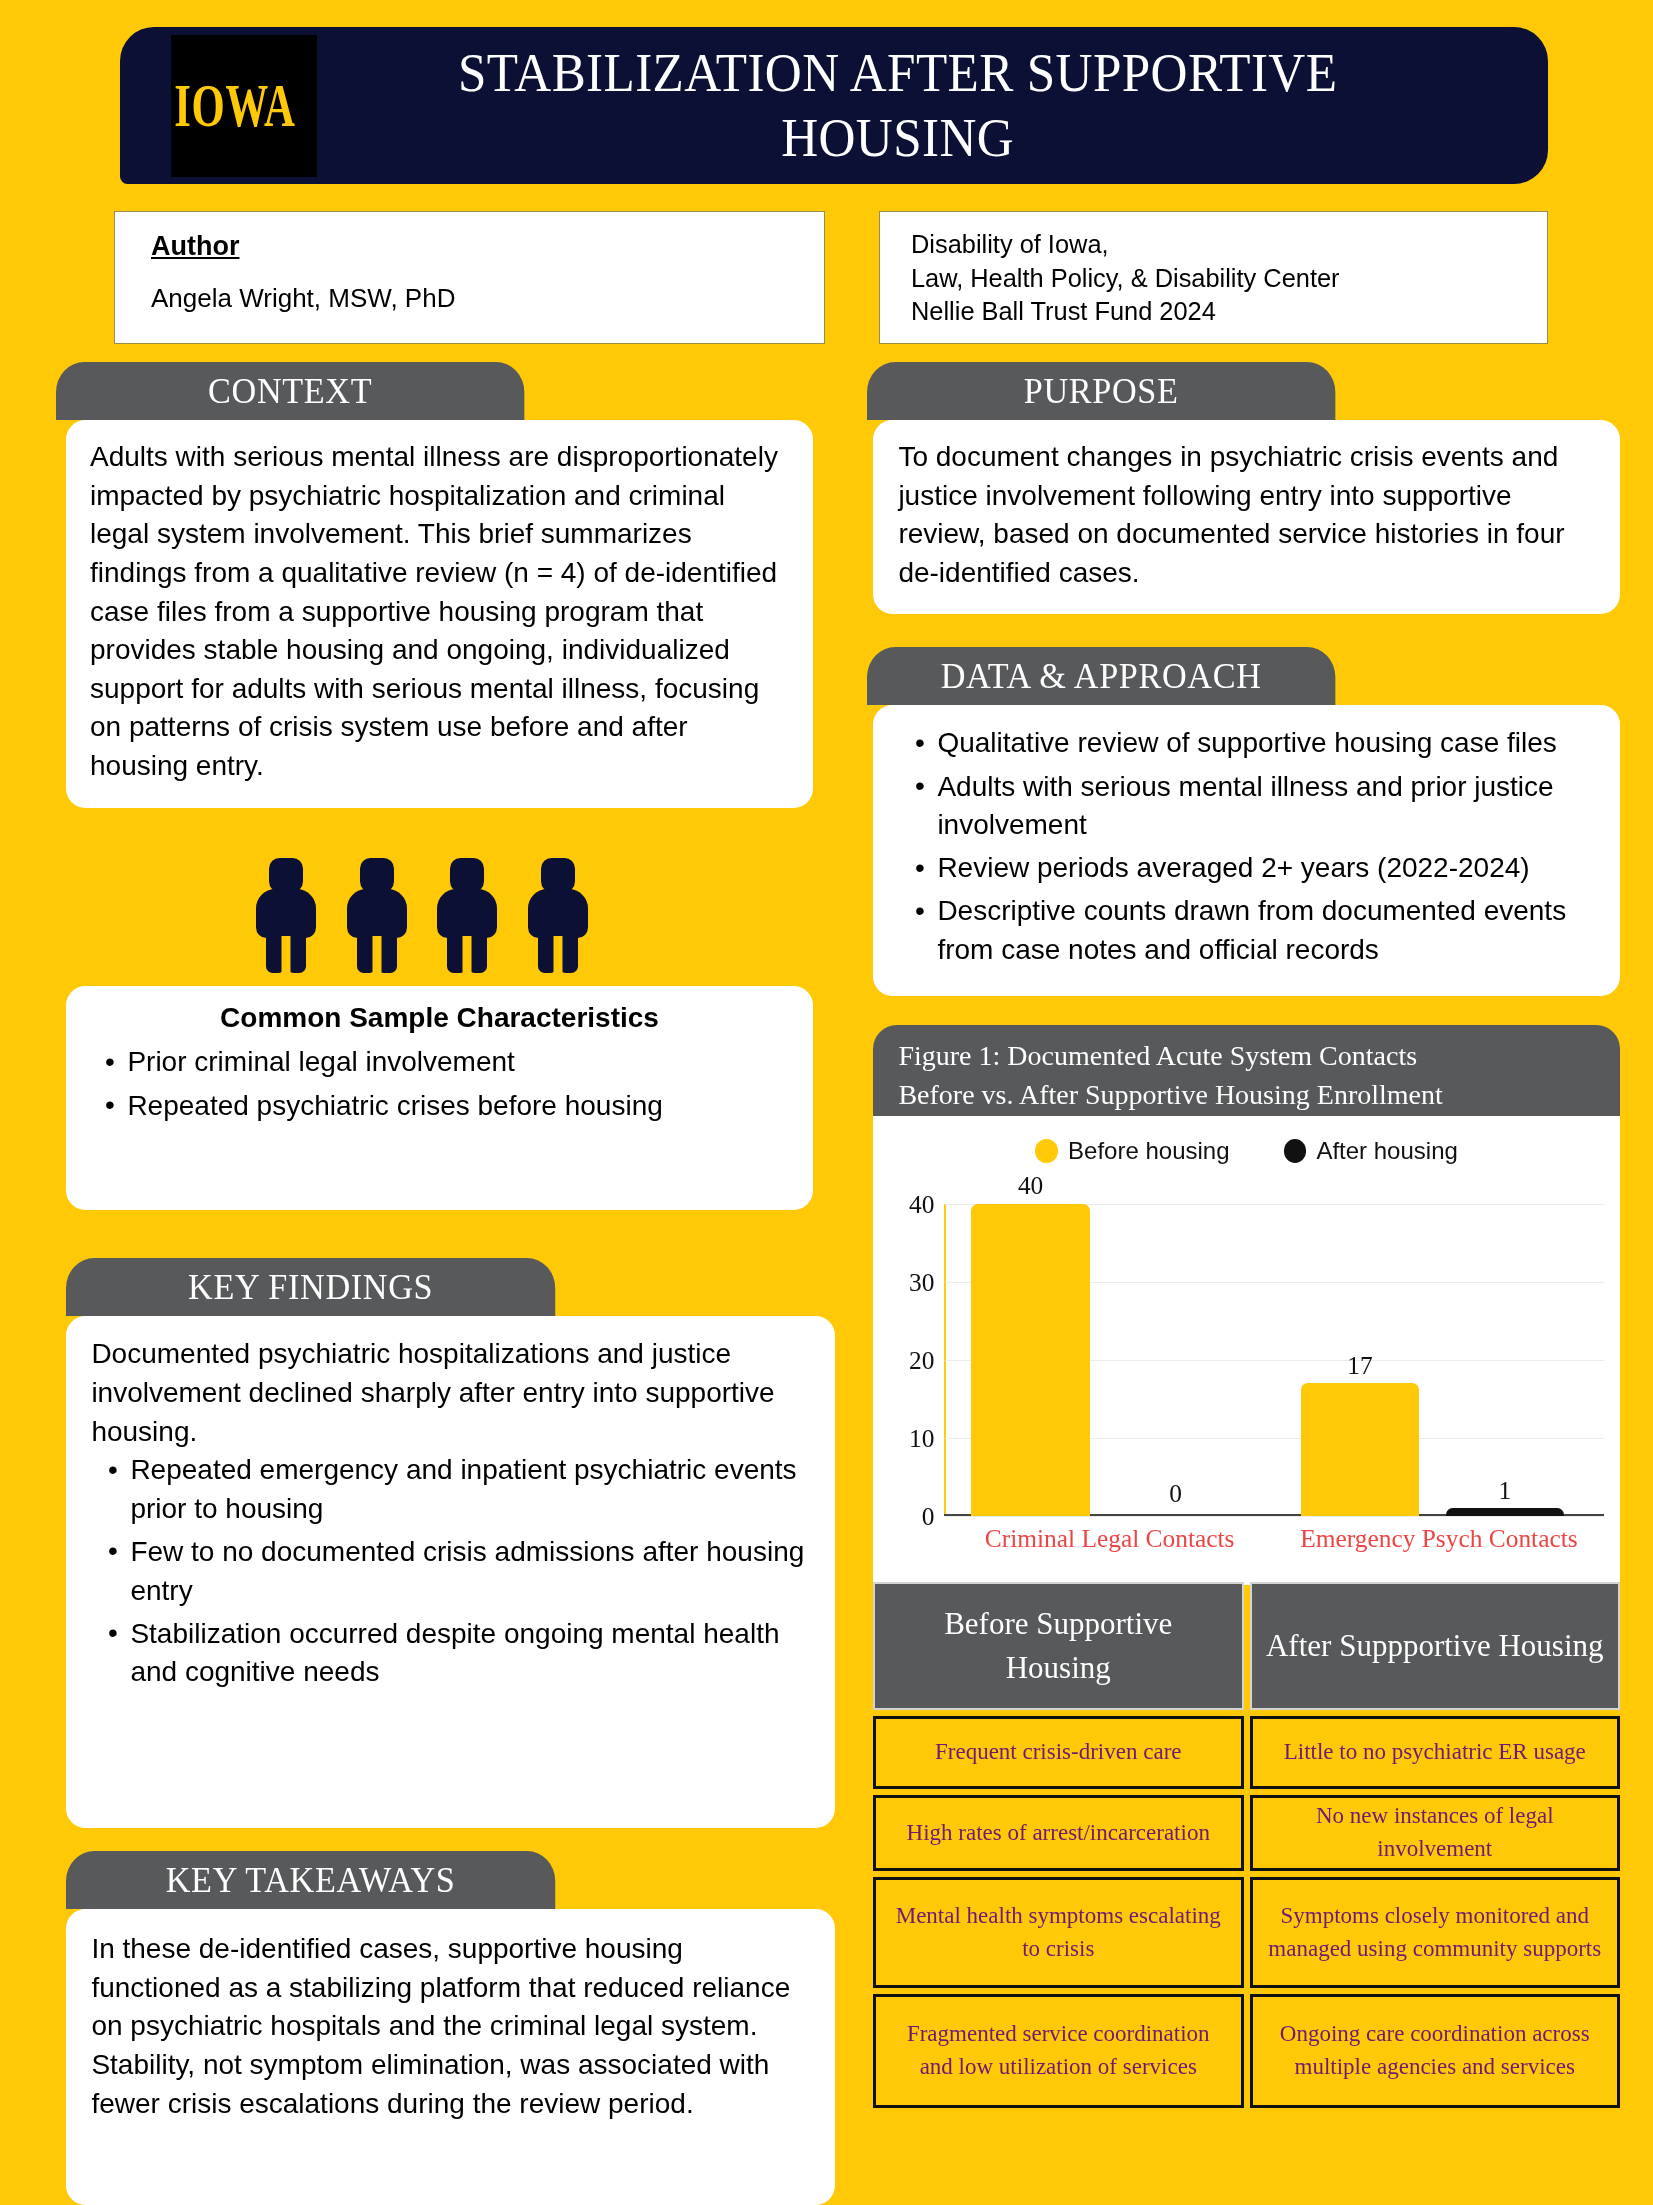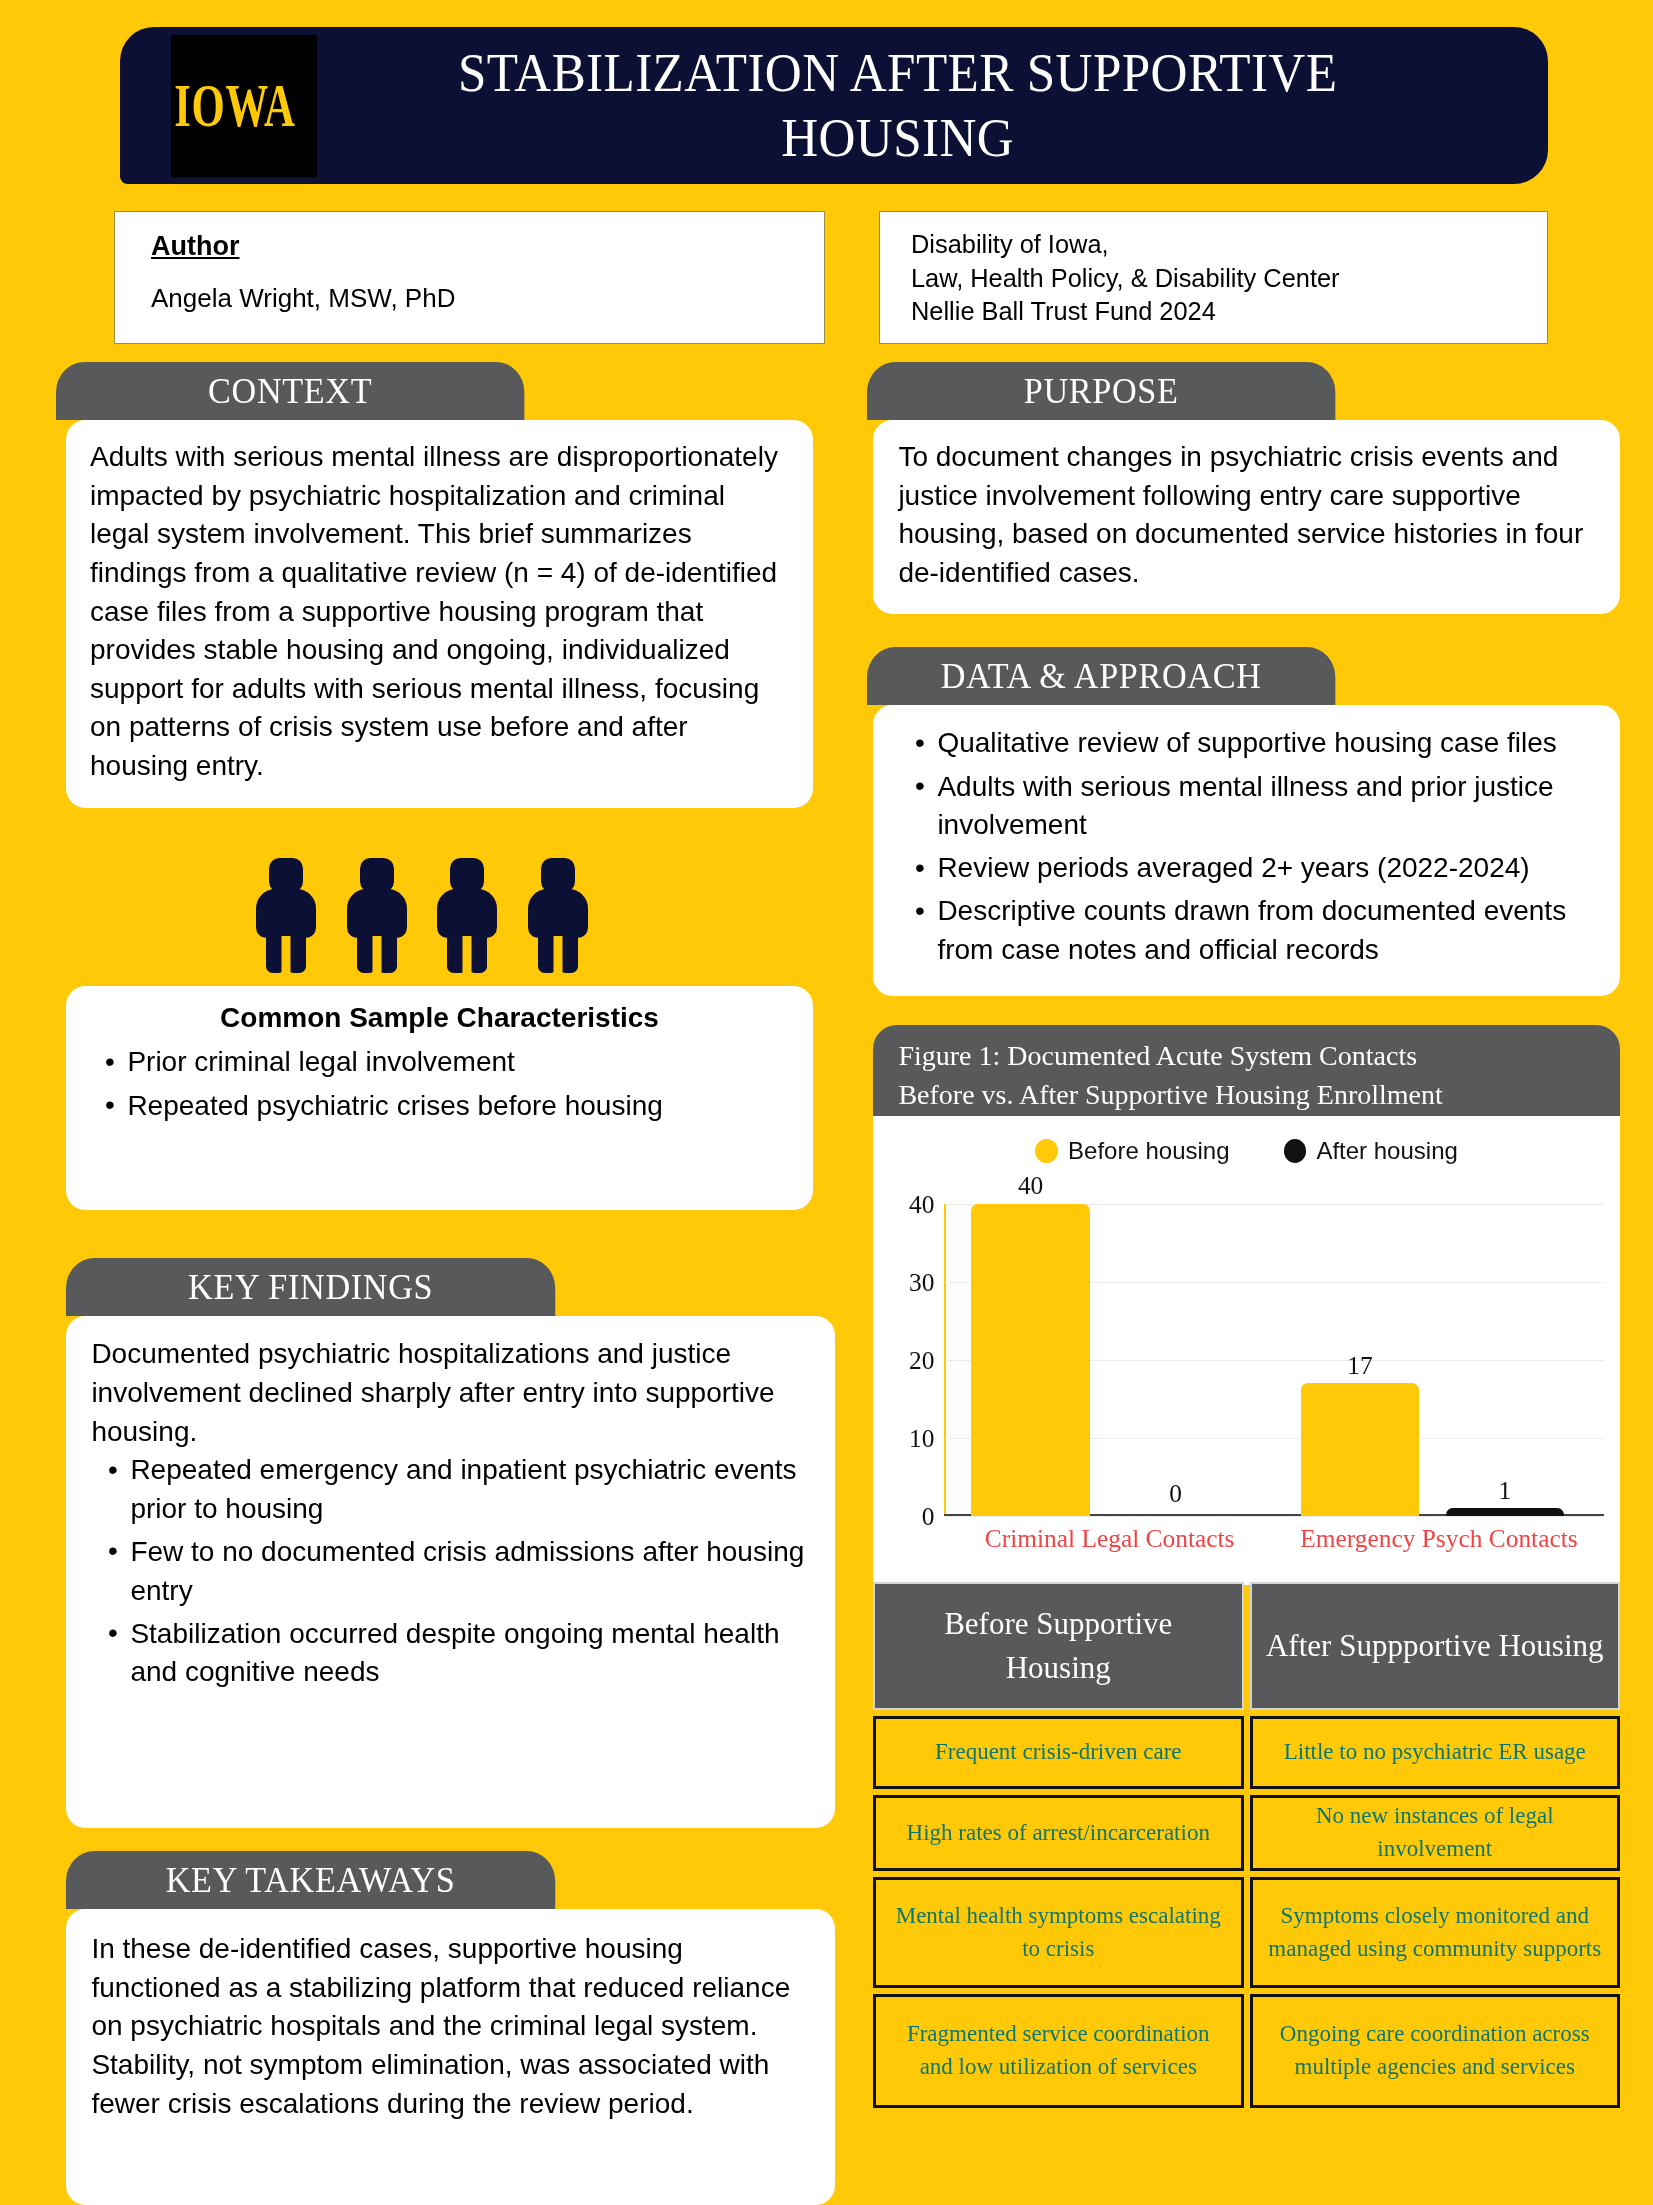--- a/index.html
+++ b/index.html
@@ -350,21 +350,21 @@
     display: flex;
     align-items: center;
     justify-content: center;
     text-align: center;
     box-sizing: border-box;
     padding: 0 13.4px;
   }
   .cmp-cell {
     background: #FFC907;
     border: 3px solid #111111;
-    color: #0f766e;
+    color: #701a75;
     font-family: "Liberation Serif", serif;
     font-size: 23px;
     line-height: 1.42;
     display: flex;
     align-items: center;
     justify-content: center;
     text-align: center;
     box-sizing: border-box;
     padding: 7.5px 12px;
   }
@@ -448,21 +448,21 @@
   </ul>
 </div>
 
 <div class="sec-tab" style="left:66px; top:1851px; width:515px; height:58px;">KEY TAKEAWAYS</div>
 <div class="card" style="left:66px; top:1909px; width:769px; height:296px; padding:21px 25.4px 0 25.4px;">
   <div class="body-text">In these de-identified cases, supportive housing functioned as a stabilizing platform that reduced reliance on psychiatric hospitals and the criminal legal system. Stability, not symptom elimination, was associated with fewer crisis escalations during the review period.</div>
 </div>
 
 <div class="sec-tab" style="left:867px; top:362px; width:493px; height:58px;">PURPOSE</div>
 <div class="card" style="left:873px; top:420px; width:747px; height:194px; padding:18px 25.4px 0 25.4px;">
-  <div class="body-text">To document changes in psychiatric crisis events and justice involvement following entry care supportive housing, based on documented service histories in four de-identified cases.</div>
+  <div class="body-text">To document changes in psychiatric crisis events and justice involvement following entry into supportive review, based on documented service histories in four de-identified cases.</div>
 </div>
 
 <div class="sec-tab" style="left:867px; top:647px; width:493px; height:58px;">DATA &amp; APPROACH</div>
 <div class="card" style="left:873px; top:705px; width:747px; height:291px; padding:19.4px 25.4px 0 25.4px;">
   <ul class="bullets">
     <li>Qualitative review of supportive housing case files</li>
     <li>Adults with serious mental illness and prior justice involvement</li>
     <li>Review periods averaged 2+ years (2022-2024)</li>
     <li>Descriptive counts drawn from documented events from case notes and official records</li>
   </ul>

